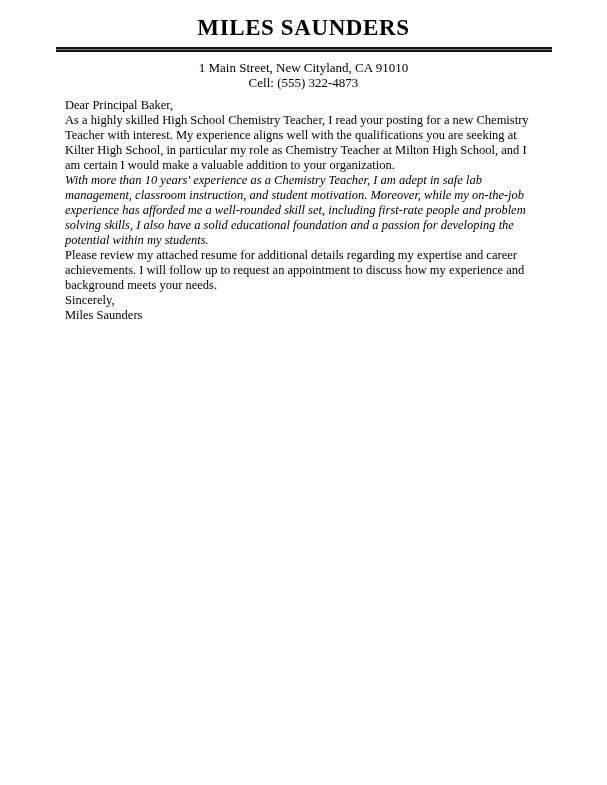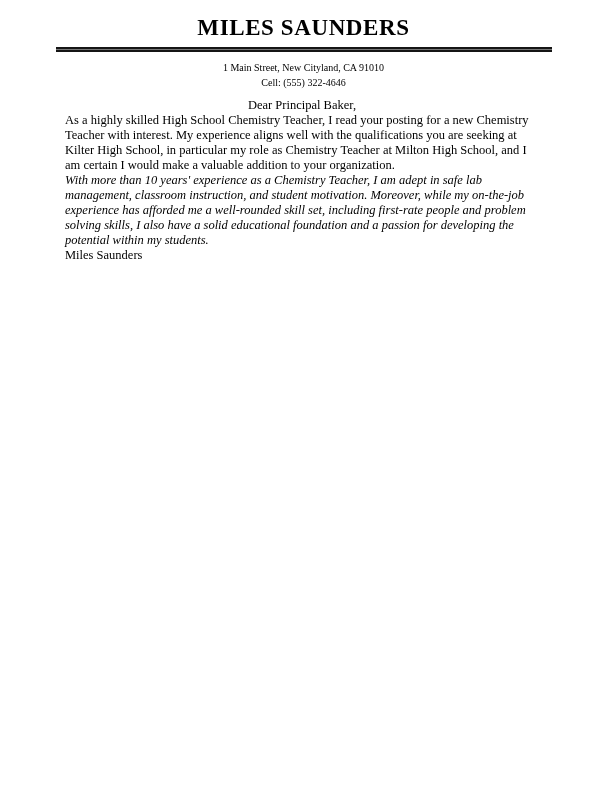--- a/index.html
+++ b/index.html
@@ -31,65 +31,67 @@
   .rule {
     width: 496px;
     margin: 8px auto 0 auto;
     height: 1px;
     background: #777777;
     border-top: 2px solid #151515;
     border-bottom: 2px solid #151515;
   }
   .contact {
     margin-top: 8px;
-    font-size: 10px;
+    font-size: 13px;
     line-height: 15px;
   }
   .contact div {
     margin: 0;
   }
   .letter {
     margin: 8px 65px 0 65px;
     width: 474px;
     font-size: 12.5px;
     line-height: 15px;
   }
   .letter p {
     margin: 0;
   }
-  .salutation { margin-top: 0; text-align: center; }
+  .salutation { margin-top: 0; }
   .para-1 { margin-top: 8px; }
   .para-2 { margin-top: 17px; font-style: italic; }
   .para-3 { margin-top: 23px; }
   .thanks  { margin-top: 14px; }
   .closing { margin-top: 10px; }
   .signature { margin-top: 30px; }
 </style>
 </head>
 <body>
 
 <div class="page">
 
   <div class="header">
     <div class="name">MILES SAUNDERS</div>
 
     <div class="rule"></div>
 
     <div class="contact">
       <div>1 Main Street, New Cityland, CA 91010</div>
-      <div>Cell: (555) 322-4646</div>
+      <div>Cell: (555) 322-4873</div>
     </div>
   </div>
 
   <div class="letter">
     <p class="salutation">Dear Principal Baker,</p>
 
     <p class="para-1">As a highly skilled High School Chemistry Teacher, I read your posting for a new Chemistry Teacher with interest. My experience aligns well with the qualifications you are seeking at Kilter High School, in particular my role as Chemistry Teacher at Milton High School, and I am certain I would make a valuable addition to your organization.</p>
 
     <p class="para-2">With more than 10 years' experience as a Chemistry Teacher, I am adept in safe lab management, classroom instruction, and student motivation. Moreover, while my on-the-job experience has afforded me a well-rounded skill set, including first-rate people and problem solving skills, I also have a solid educational foundation and a passion for developing the potential within my students.</p>
 
+    <p class="para-3">Please review my attached resume for additional details regarding my expertise and career achievements. I will follow up to request an appointment to discuss how my experience and background meets your needs.</p>
 
 
+    <p class="closing">Sincerely,</p>
 
     <p class="signature">Miles Saunders</p>
   </div>
 
 </div>
 
 </body></html>

